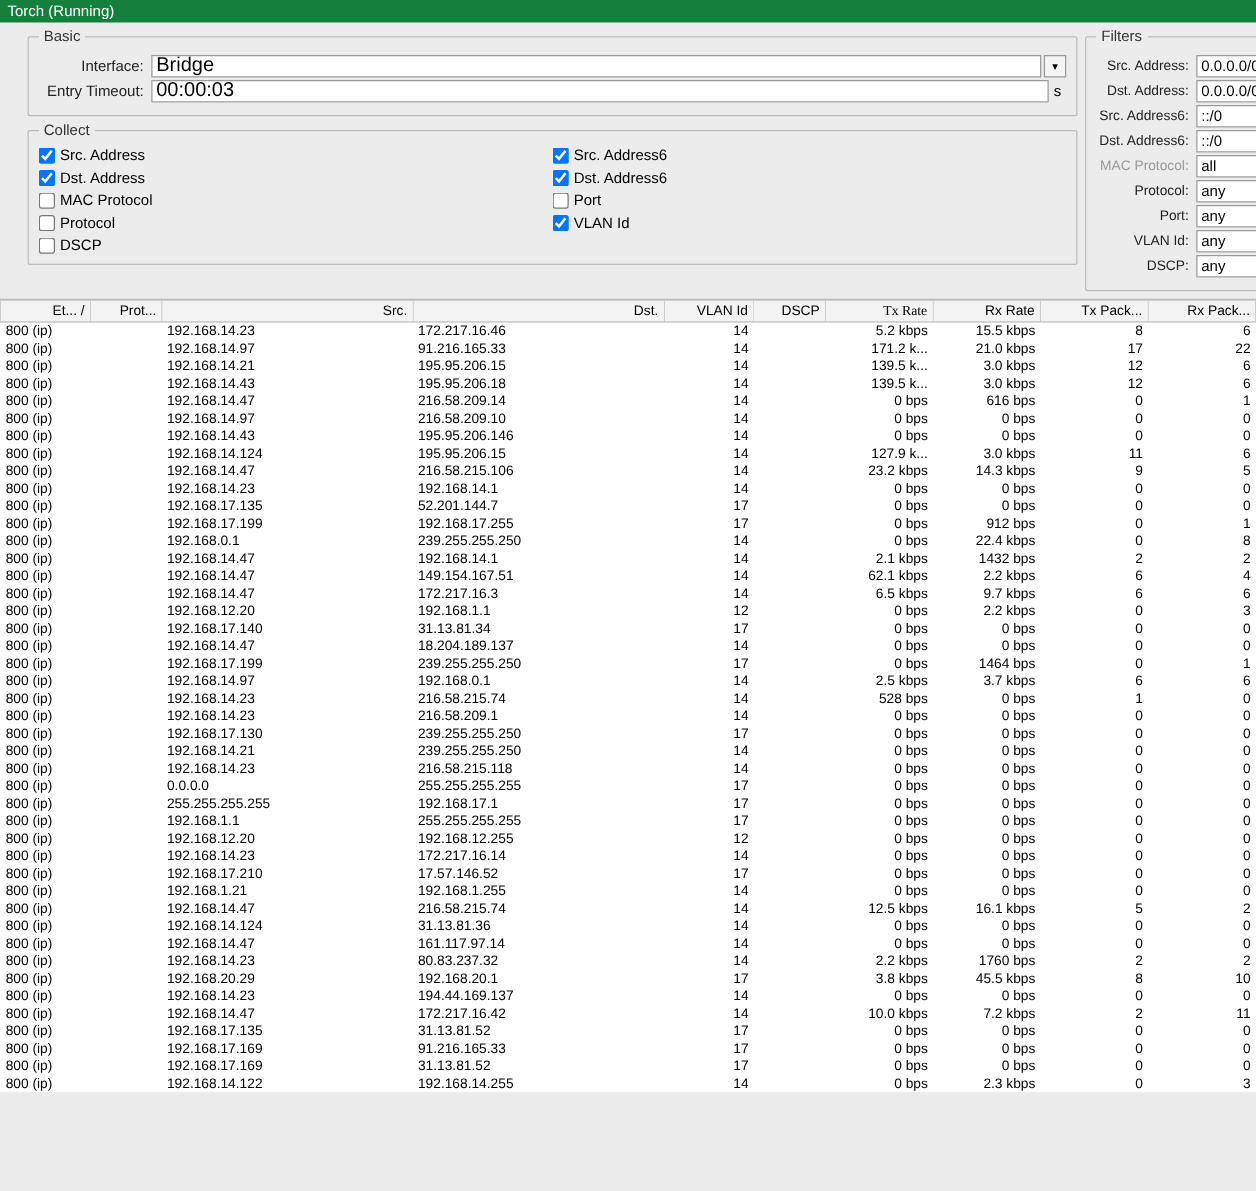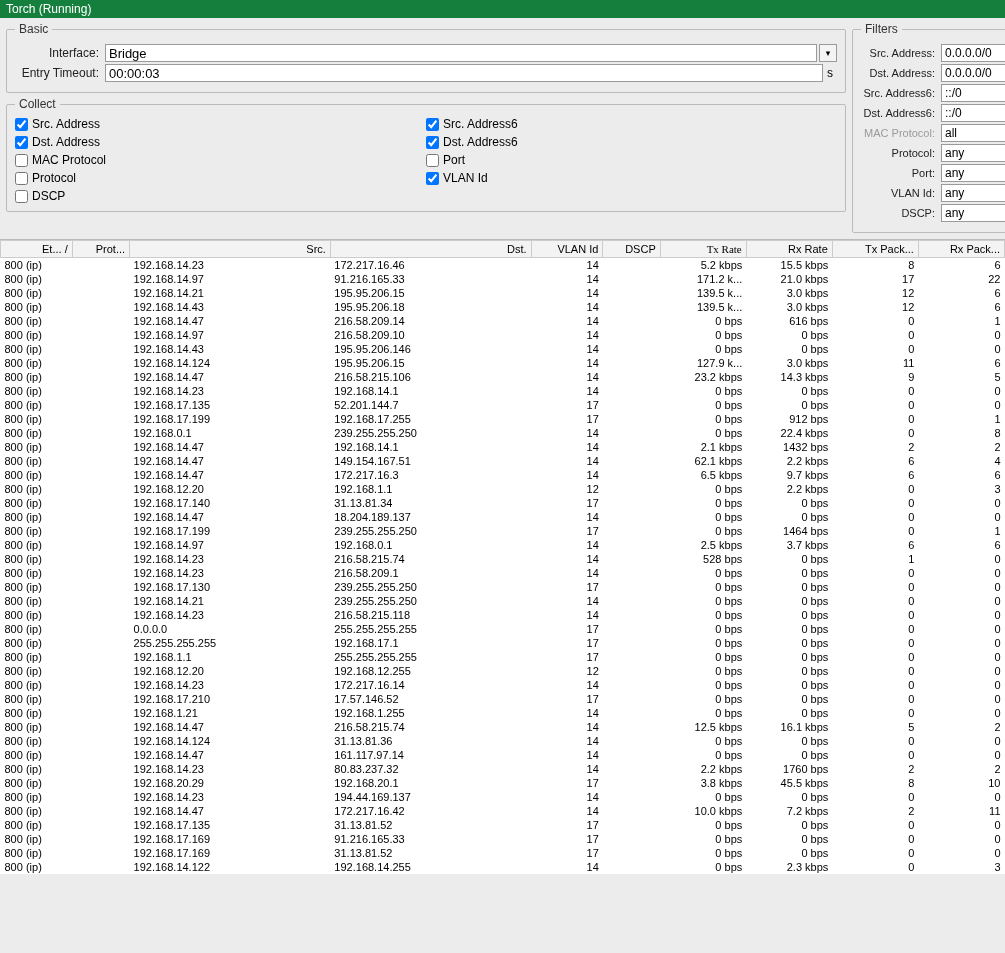--- a/index.html
+++ b/index.html
@@ -12,21 +12,21 @@
     width: 1005px;
   }
   .title-bar {
     background: #15803d;
     color: #fff;
     padding: 2px 6px;
     font-size: 12px;
   }
   .top-panel {
     display: flex;
-    padding: 4px 6px 0 6px;
+    padding: 4px 6px 0 22px;
   }
   .left-col { flex: 0 0 840px; }
   .right-col { flex: 1; padding-left: 6px; }
   fieldset {
     border: 1px solid #bbb;
     border-radius: 2px;
     margin: 0 0 4px 0;
     padding: 6px 8px 8px 8px;
     background: #ececec;
   }
@@ -42,21 +42,21 @@
   .form-row .lbl {
     width: 90px;
     text-align: right;
     padding-right: 6px;
     color: #222;
   }
   .form-row input[type=text] {
     flex: 1;
     border: 1px solid #9a9a9a;
     background: #fff;
-    font-size: 13px;
+    font-size: 16px;
     padding: 1px 3px;
     height: 18px;
   }
   .dd-btn {
     width: 18px; height: 18px;
     border: 1px solid #9a9a9a;
     background: #f4f4f4;
     margin-left: 2px;
     font-size: 9px;
     line-height: 14px;

